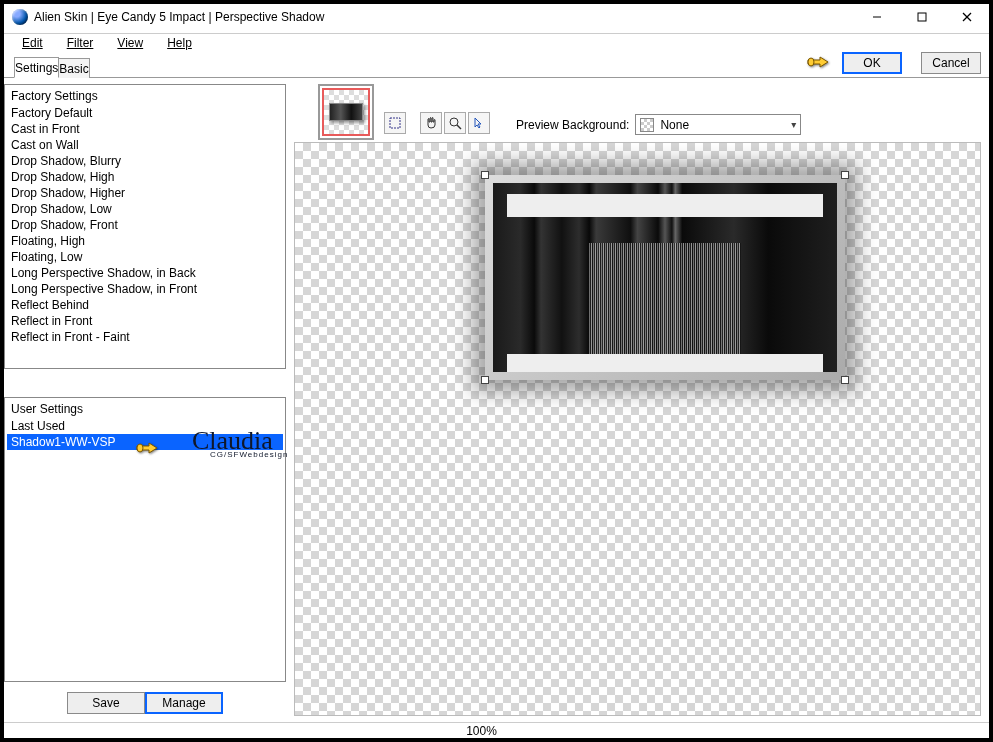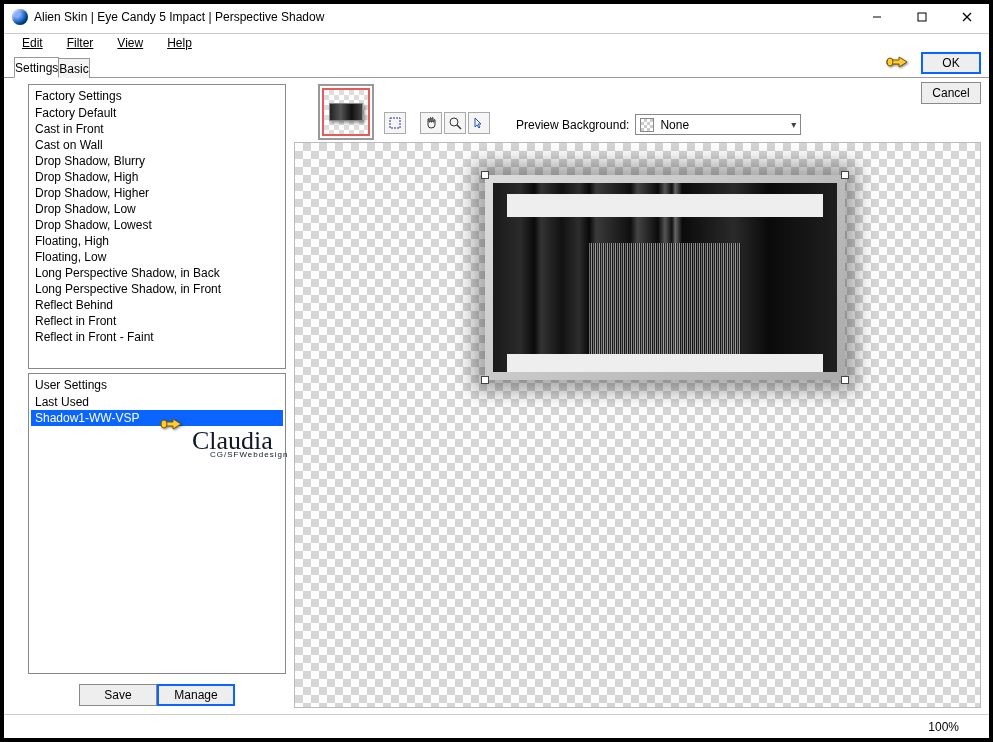--- a/index.html
+++ b/index.html
@@ -10,21 +10,21 @@
 .app-icon { width: 16px; height: 16px; background: radial-gradient(circle at 30% 30%, #8af 20%, #05a 60%, #013 100%); border-radius: 50%; box-shadow: inset -1px -1px 2px rgba(0,0,0,.3), inset 1px 1px 2px rgba(255,255,255,.5); }
 .title-text { font-size: 12px; }
 .titlebar-right { display: flex; }
 .tb-btn { width: 45px; height: 28px; display: flex; align-items: center; justify-content: center; cursor: pointer; font-size: 12px; }
 .menubar { height: 22px; display: flex; align-items: flex-start; padding-left: 8px; gap: 4px; text-decoration: underline; }
 .menu-item { padding: 2px 10px; cursor: pointer; }
 .tabbar { height: 22px; display: flex; align-items: flex-end; padding-left: 10px; border-bottom: 1px solid #999; }
 .tab { padding: 3px 0 2px; border: 1px solid #999; border-bottom: none; background: #f4f4f4; cursor: pointer; margin-right: -1px; position: relative; top: 1px; }
 .tab.active { background: #fff; border-bottom: 1px solid #fff; z-index: 2; }
 .content { flex: 1; display: flex; position: relative; }
-.left-col { width: 290px; padding: 6px 8px 6px 24px; display: flex; flex-direction: column; gap: 4px; }
+.left-col { width: 290px; padding: 6px 8px 6px 0; display: flex; flex-direction: column; gap: 4px; }
 .listbox { border: 1px solid #888; background: #fff; overflow-y: scroll; padding: 2px; display: flex; flex-direction: column; }
 .listbox.factory { height: 285px; }
 .listbox.user { flex: 1; }
 .lb-header { padding: 2px 4px; font-size: 12px; }
 .lb-item { padding: 1px 4px; font-size: 12px; cursor: pointer; white-space: nowrap; }
 .lb-item.selected { background: #0a64ff; color: #fff; }
 .btn-row { display: flex; justify-content: center; padding: 6px 0 2px; }
 .std-btn { width: 78px; height: 22px; border: 1px solid #8a8a8a; background: #eee; font-size: 12px; cursor: pointer; }
 .std-btn.focus { border: 2px solid #0a64ff; line-height: 18px; }
 .right-col { flex: 1; display: flex; flex-direction: column; position: relative; }
@@ -32,33 +32,33 @@
 .thumb-wrap { width: 56px; height: 56px; border: 2px solid #999; padding: 2px; }
 .thumb { width: 100%; height: 100%; border: 2px solid #e85a5a; background-image: repeating-conic-gradient(#ddd 0 25%, #fff 0 50%); background-size: 10px 10px; display: flex; align-items: center; justify-content: center; }
 .thumb-inner { width: 34px; height: 18px; background: linear-gradient(90deg,#222,#555,#111,#444); border: 1px solid #888; box-shadow: 2px 2px 3px rgba(0,0,0,.4); }
 .tool-icons { display: flex; gap: 2px; align-items: center; margin-top: 28px; }
 .tool-ico { width: 22px; height: 22px; border: 1px solid #aaa; display: flex; align-items: center; justify-content: center; cursor: pointer; background: #f5f5f5; font-size: 13px; }
 .tool-ico svg { width: 14px; height: 14px; }
 .preview-ctrl { display: flex; align-items: center; gap: 6px; margin-top: 30px; margin-left: 16px; }
 .select-box { width: 166px; height: 21px; border: 1px solid #888; background: #fff; display: flex; align-items: center; padding: 0 4px; cursor: pointer; justify-content: space-between; }
 .chk-sq { width: 14px; height: 14px; border: 1px solid #888; background-image: repeating-conic-gradient(#ccc 0 25%, #fff 0 50%); background-size: 6px 6px; }
 .chev { font-size: 10px; color: #444; }
-.ok-cancel { position: absolute; top: -26px; right: 8px; display: flex; flex-direction: column; gap: 8px; align-items: flex-end; }
+.ok-cancel { position: absolute; top: -26px; right: 8px; display: flex; flex-direction: row; gap: 19px; align-items: flex-end; }
 .ok-cancel .std-btn { width: 60px; }
 .ok-row { position: relative; }
 .preview-area { flex: 1; margin: 0 8px 6px 0; background-image: repeating-conic-gradient(#d6d6d6 0 25%, #fff 0 50%); background-size: 16px 16px; position: relative; border: 1px solid #bbb; }
 .canvas-obj { position: absolute; left: 190px; top: 32px; width: 360px; height: 205px; }
 .shadow-layer { position: absolute; inset: -12px; background: rgba(0,0,0,.35); filter: blur(10px); }
 .frame-layer { position: absolute; inset: 0; background: linear-gradient(135deg,#ddd,#aaa); padding: 8px; }
 .inner-img { width: 100%; height: 100%; background: linear-gradient(90deg, #1a1a1a 0%, #2a2a2a 8%, #0a0a0a 12%, #333 14%, #111 20%, #2d2d2d 25%, #080808 28%, #3a3a3a 30%, #0f0f0f 40%, #444 42%, #0a0a0a 48%, #555 50%, #111 52%, #666 53%, #0a0a0a 55%, #2a2a2a 70%, #0a0a0a 80%, #1f1f1f 100%); position: relative; overflow: hidden; }
 .inner-img::before { content:""; position:absolute; left:28%; top:32%; width:44%; height:68%; background: repeating-linear-gradient(90deg,#999 0 1px,#222 1px 2px,#ccc 2px 3px,#111 3px 4px); opacity:.7; }
 .inner-img::after { content:""; position:absolute; left:4%; top:6%; width:92%; height:12%; background:#eee; box-shadow: 0 160px 0 #eee; }
 .handle { position: absolute; width: 8px; height: 8px; border: 1px solid #444; background: #fff; }
 .h-tl { left:-4px; top:-4px; } .h-tr { right:-4px; top:-4px; } .h-bl { left:-4px; bottom:-4px; } .h-br { right:-4px; bottom:-4px; }
-.statusbar { height: 24px; border-top: 1px solid #ccc; display: flex; align-items: center; justify-content: flex-end; padding-right: 30px; }
+.statusbar { height: 16px; border-top: 1px solid #ccc; display: flex; align-items: center; justify-content: center; padding-right: 30px; }
 .watermark { position: absolute; left: 188px; top: 348px; font-family: "Brush Script MT", cursive; font-size: 26px; color: #0f172a; pointer-events:none; }
 .watermark small { display:block; font-family: sans-serif; font-size:8px; letter-spacing:1px; margin-top:-6px; margin-left:18px; }
 .cursor-hand { position: absolute; width: 28px; height: 20px; pointer-events: none; }
 .cursor-hand svg { width: 100%; height: 100%; filter: drop-shadow(1px 1px 1px rgba(0,0,0,.5)); }
 .ch-ok { top: 0px; right: 68px; }
 .ch-list { left: 130px; top: 40px; }
 </style>
 </head>
 <body>
 
@@ -106,31 +106,31 @@
     <div class="left-col">
       <div class="listbox factory">
         <div class="lb-header">Factory Settings</div>
         <div class="lb-item">Factory Default</div>
         <div class="lb-item">Cast in Front</div>
         <div class="lb-item">Cast on Wall</div>
         <div class="lb-item">Drop Shadow, Blurry</div>
         <div class="lb-item">Drop Shadow, High</div>
         <div class="lb-item">Drop Shadow, Higher</div>
         <div class="lb-item">Drop Shadow, Low</div>
-        <div class="lb-item">Drop Shadow, Lowest</div>
+        <div class="lb-item">Drop Shadow, Front</div>
         <div class="lb-item">Floating, High</div>
         <div class="lb-item">Floating, Low</div>
         <div class="lb-item">Long Perspective Shadow, in Back</div>
         <div class="lb-item">Long Perspective Shadow, in Front</div>
         <div class="lb-item">Reflect Behind</div>
         <div class="lb-item">Reflect in Front</div>
         <div class="lb-item">Reflect in Front - Faint</div>
       </div>
 
-      <div class="listbox user" style="position:relative;">
+      <div class="listbox user" style="position:relative;margin-top:24px;">
         <div class="lb-header">User Settings</div>
         <div class="lb-item">Last Used</div>
         <div class="lb-item selected">Shadow1-WW-VSP</div>
         <div class="cursor-hand ch-list">
           <svg viewBox="0 0 28 20">
               <path d="M2 8 L14 8 L14 5 L22 10 L14 15 L14 12 L2 12 Z" fill="#ffcc33" stroke="#7a5600" stroke-width="1"></path>
               <ellipse cx="5" cy="10" rx="3" ry="4" fill="#ffcc33" stroke="#7a5600" stroke-width="1"></ellipse>
             </svg>
         </div>
       </div>

